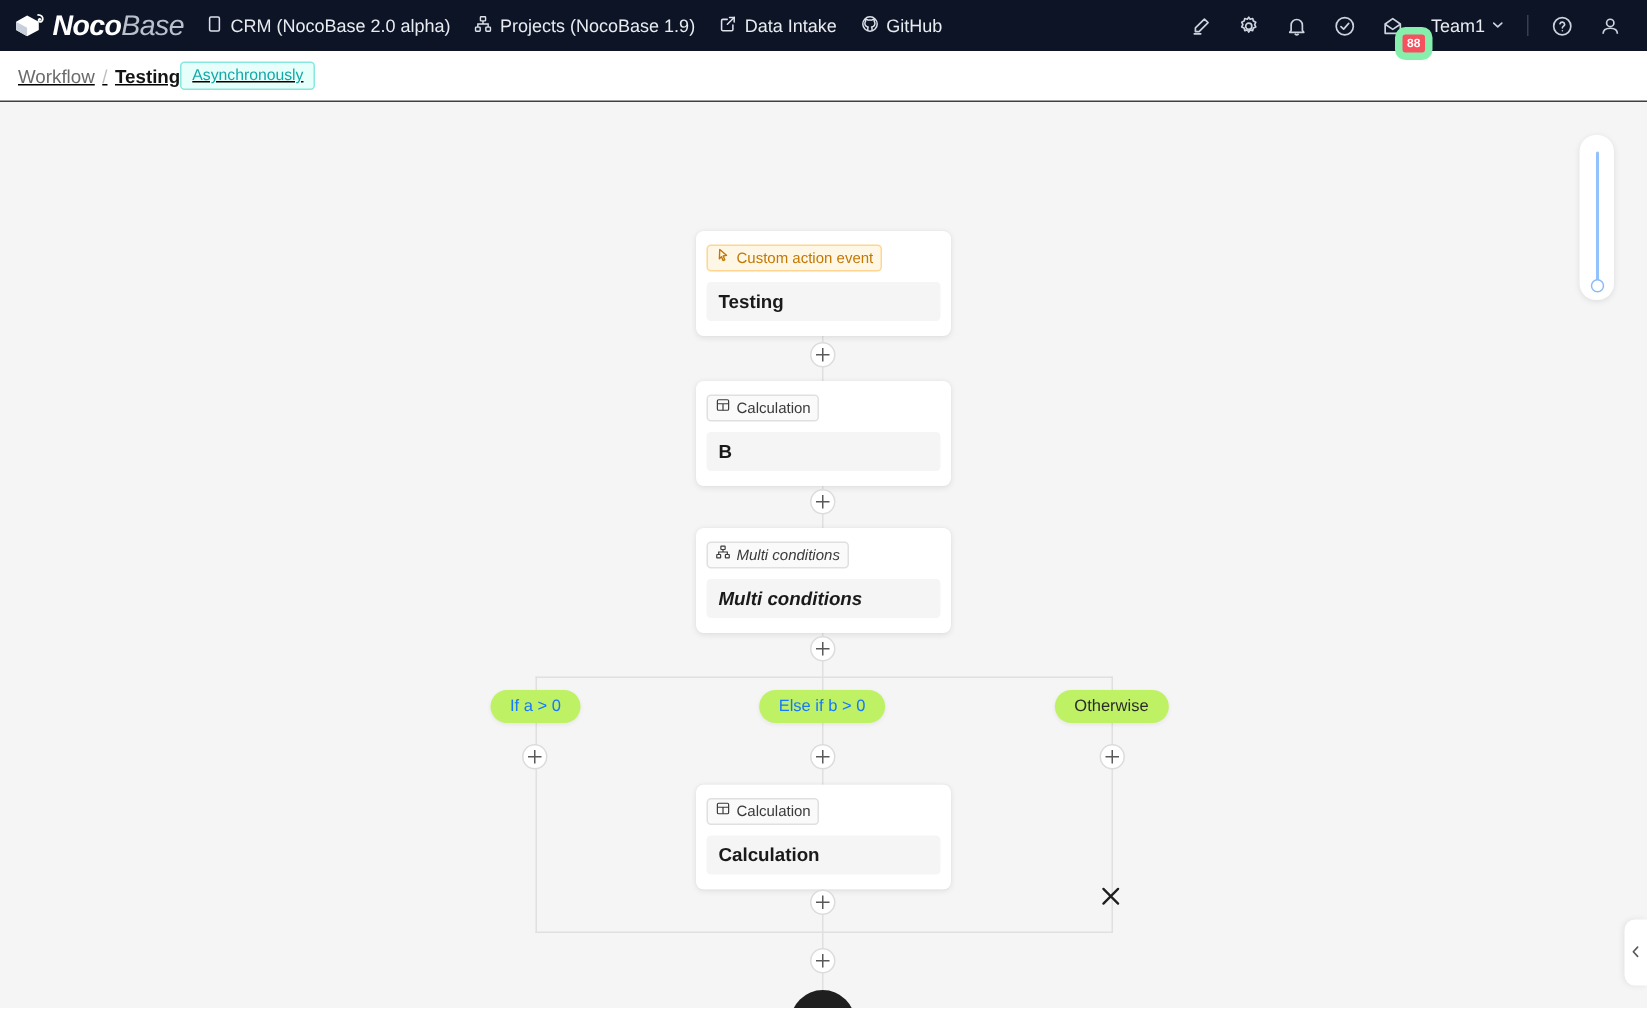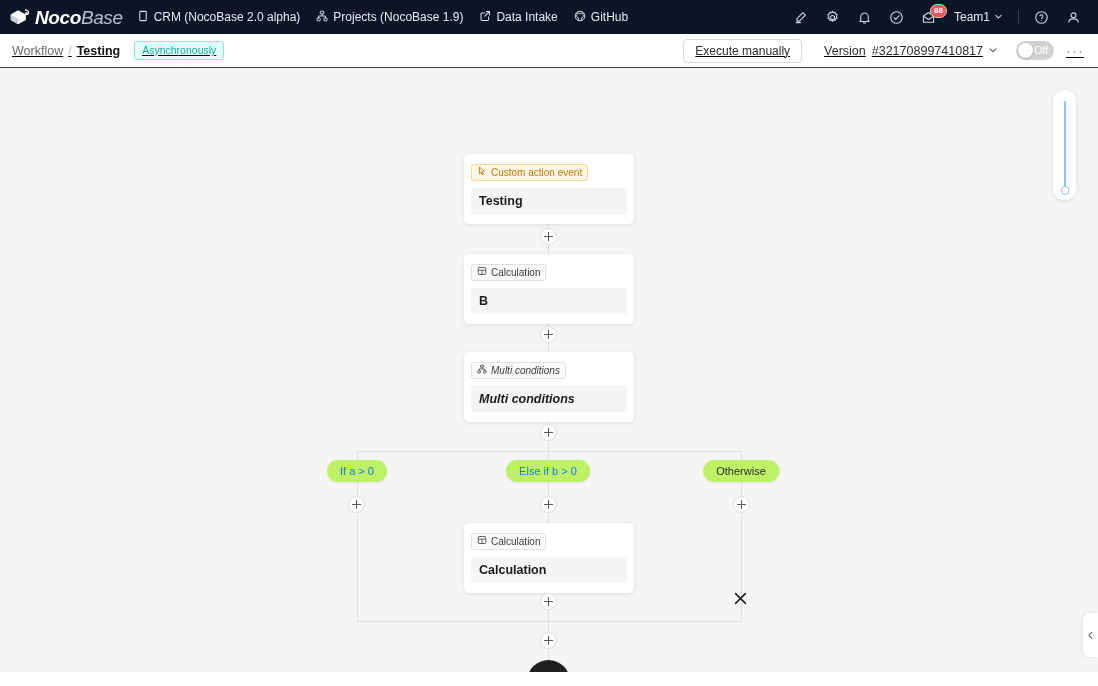--- a/index.html
+++ b/index.html
@@ -30,25 +30,25 @@
   .topnav-item svg { width: 12px; height: 12px; flex: 0 0 auto; }
 
   .topbar-spacer { flex: 1 1 auto; }
   .topbar-right { display: flex; align-items: center; gap: 2px; }
   .icon-btn {
     width: 30px; height: 30px; display: flex; align-items: center; justify-content: center;
     cursor: pointer; position: relative; border-radius: 3px;
   }
   .icon-btn svg { width: 15px; height: 15px; }
   .badge {
-    position: absolute; top: 2px; left: 16px;
+    position: absolute; top: 16px; left: 16px;
     background: #f5515f; color: #fff;
     font-size: 8px; font-weight: 700; line-height: 1;
     padding: 2px 3px; border-radius: 7px; min-width: 15px; text-align: center;
-    border: 1px solid #86efac;
+    border: 5px solid #86efac;
   }
   .team-btn {
     display: flex; align-items: center; gap: 4px;
     font-size: 12px; color: #e8ebf0; cursor: pointer;
     padding: 0 8px; height: 30px; border-radius: 3px;
   }
   .vdiv { width: 1px; height: 14px; background: rgba(255,255,255,0.18); margin: 0 5px; }
 
   
   .subbar {
@@ -57,21 +57,20 @@
     border-bottom: 1px solid #404040;
     display: flex; align-items: center;
     padding: 0 12px 0 12px;
     position: relative; z-index: 30; text-decoration: underline;
   }
   .crumb { display: flex; align-items: center; gap: 0px; font-size: 12.5px; }
   .crumb-link { color: #6b6b6b; cursor: pointer; }
   .crumb-sep { color: #bfbfbf; margin: 0 5px; }
   .crumb-cur { color: #141414; font-weight: 700; }
   .tag-async {
-    margin-left: 14px;
     font-size: 10.5px; color: #13a8a8;
     background: #e6fffb; border: 1px solid #87e8de;
     border-radius: 3px; padding: 1px 7px; line-height: 15px;
   }
   .subbar-spacer { flex: 1 1 auto; }
   .subbar-right { display: flex; align-items: center; gap: 0; }
   .btn-exec {
     font-size: 12px; color: #2b2b2b;
     background: #fff; border: 1px solid #d9d9d9; border-radius: 4px;
     padding: 4px 11px; cursor: pointer; line-height: 14px;
@@ -352,42 +351,20 @@
 <div class="subbar">
   <div class="crumb">
     <span class="crumb-link">Workflow</span>
     <span class="crumb-sep">/</span>
     <span class="crumb-cur">Testing</span>
   </div>
   <span class="tag-async">Asynchronously</span>
 
   <div class="subbar-spacer"></div>
 
-  <div class="subbar-right">
-    <button class="btn-exec">Execute manually</button>
-
-    <div class="ver-wrap">
-      <span class="ver-label">Version</span>
-      <div class="ver-select">
-        <span>#321708997410817</span>
-        <span>
-          <svg width="10" height="10" viewBox="0 0 10 10" fill="none" stroke="#595959" stroke-width="1.1" stroke-linecap="round" stroke-linejoin="round">
-              <path d="M2 3.8 L5 6.6 L8 3.8"></path>
-            </svg>
-        </span>
-      </div>
-    </div>
-
-    <div class="toggle">
-      <span class="toggle-knob"></span>
-      <span class="toggle-label">Off</span>
-    </div>
-
-    <div class="more-btn">···</div>
-  </div>
 </div>
 
 <div class="canvas">
   <div class="flow">
 
     <div class="vline" style="left:548px; top:147px; height:22px;"></div>
     <div class="vline" style="left:548px; top:176px; height:12px;"></div>
     <div class="vline" style="left:548px; top:245px; height:22px;"></div>
     <div class="vline" style="left:548px; top:274px; height:12px;"></div>
     <div class="vline" style="left:548px; top:343px; height:21px;"></div>

